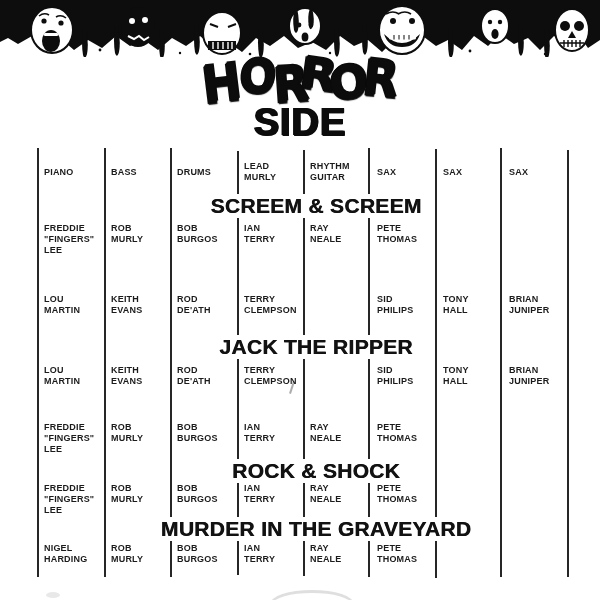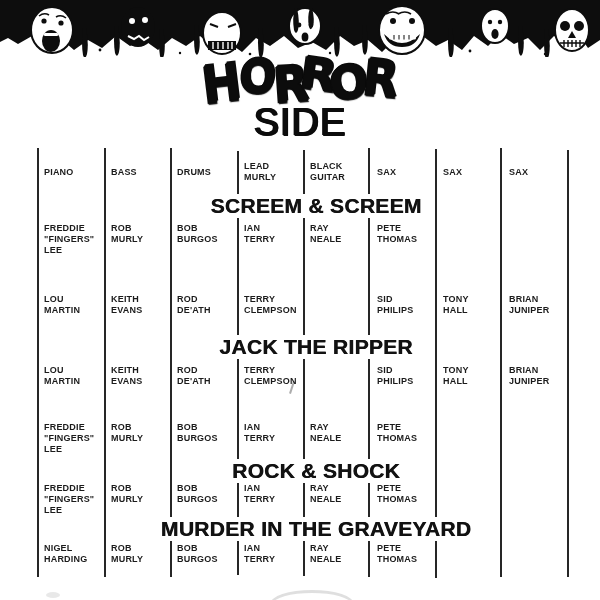--- a/index.html
+++ b/index.html
@@ -17,21 +17,21 @@
     text-shadow:0 2px 1px #0c0c0c,1px -1px 0 #0c0c0c,-1px 1px 0 #0c0c0c;}
   .horror-title .hl:nth-child(1){transform:rotate(-7deg) translateY(3px) scale(1.02,1.12);}
   .horror-title .hl:nth-child(2){transform:rotate(4deg) translateY(-4px) scale(.95,1.02);margin-left:-2px;}
   .horror-title .hl:nth-child(3){transform:rotate(-4deg) translateY(4px) scale(1,1.08);margin-left:-4px;}
   .horror-title .hl:nth-child(4){transform:rotate(8deg) translateY(-6px) scale(1.05,.95);margin-left:-9px;}
   .horror-title .hl:nth-child(5){transform:rotate(-3deg) translateY(2px);margin-left:-6px;}
   .horror-title .hl:nth-child(6){transform:rotate(6deg) translateY(-2px) scale(1,1.1);margin-left:-5px;}
 
   
   .side-title{position:absolute;top:102px;left:0;width:600px;text-align:center;
-    font-weight:normal;font-size:38px;line-height:40px;letter-spacing:1px;color:#0c0c0c;
+    font-weight:bold;font-size:38px;line-height:40px;letter-spacing:1px;color:#0c0c0c;
     text-shadow:1px 0 0 #0c0c0c,-1px 0 0 #0c0c0c,0 1px 0 #0c0c0c,1px 1px 0 #0c0c0c;}
 
   
   .grid{position:absolute;top:145px;left:0;width:600px;height:436px;}
   .vline{position:absolute;top:3px;height:429px;width:2px;background:#262626;z-index:1;}
   .row{position:absolute;left:0;width:100%;}
   .title-row{display:flex;align-items:center;justify-content:center;z-index:3;padding-left:16px;}
   .song-title{display:inline-block;position:relative;z-index:3;background:#ffffff;
     padding:0 9px;font-weight:bold;font-size:21px;letter-spacing:.3px;color:#121212;
     text-shadow:.5px 0 0 #121212;white-space:nowrap;}
@@ -134,21 +134,21 @@
     <div class="vline" style="left:435px;top:4px"></div>
     <div class="vline" style="left:500px"></div>
     <div class="vline" style="left:567px;top:5px;height:427px"></div>
 
     <div class="row" style="top:10px;height:34px">
       <div class="cell hc c0">PIANO</div>
       <div class="cell hc c2">DRUMS</div>
       <div class="cell hc c1">BASS</div>
       <div class="cell hc c3">LEAD
 MURLY</div>
-      <div class="cell hc c4">BLACK
+      <div class="cell hc c4">RHYTHM
 GUITAR</div>
       <div class="cell hc c5">SAX</div>
       <div class="cell hc c6">SAX</div>
       <div class="cell hc c7">SAX</div>
     </div>
 
     <div class="row title-row" style="top:48px;height:26px">
       <span class="song-title">SCREEM &amp; SCREEM</span>
     </div>
     <div class="row" style="top:78px;height:38px">

